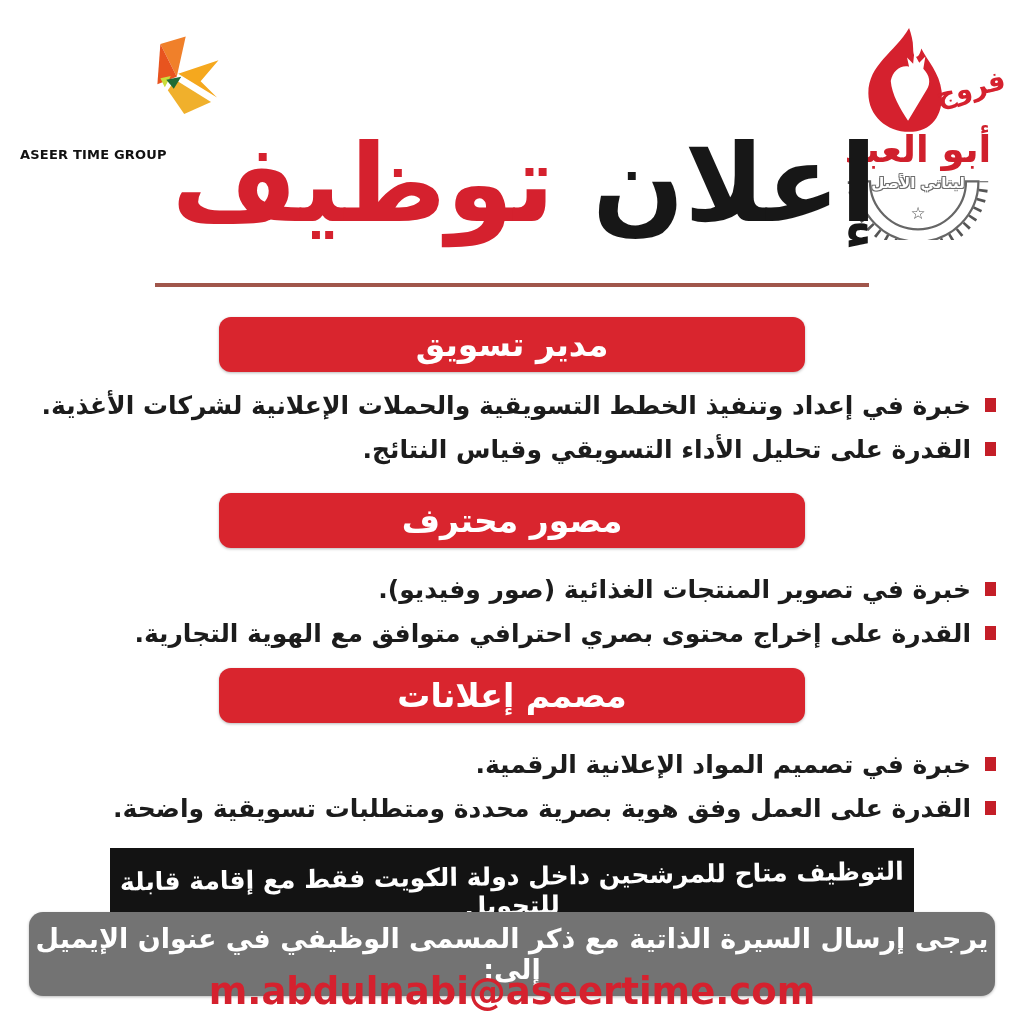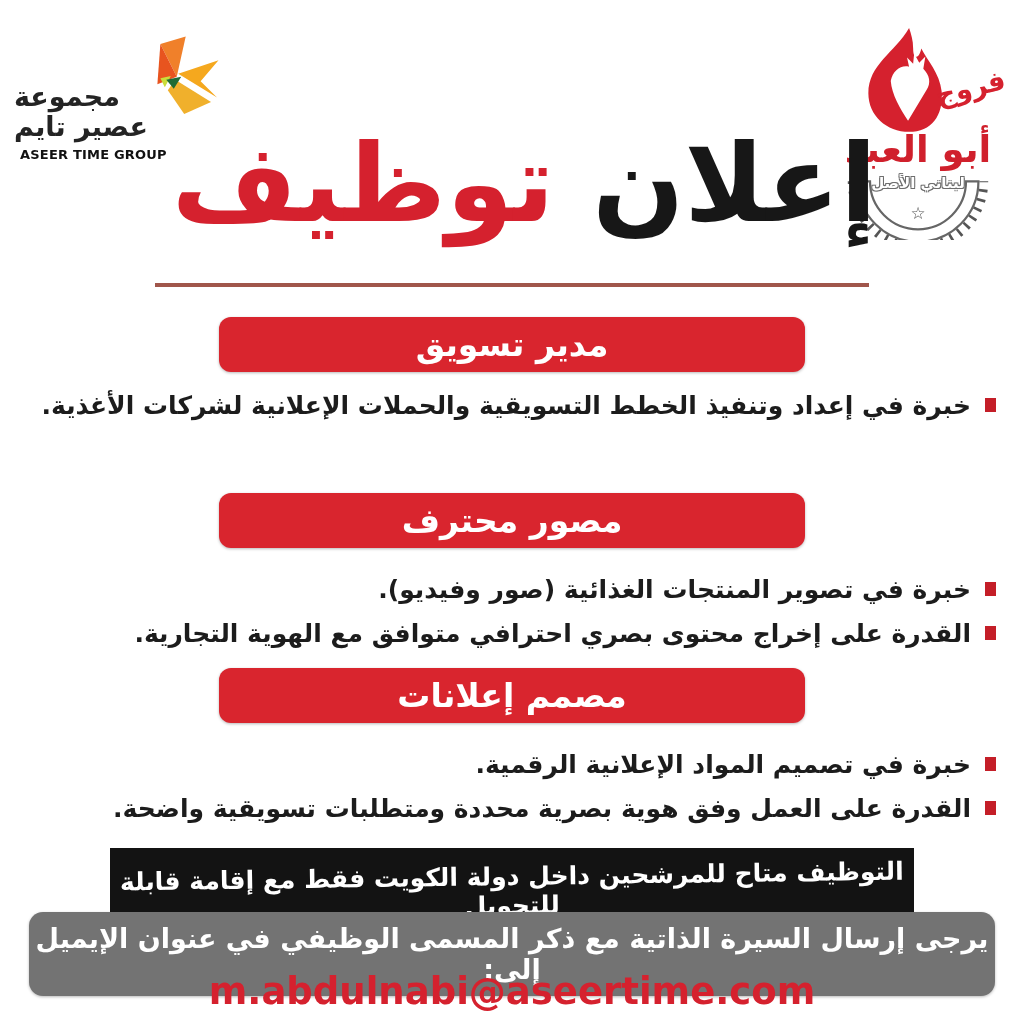--- a/index.html
+++ b/index.html
@@ -69,24 +69,20 @@
 <div class="page">
 
   <svg class="butterfly" viewBox="0 0 110 110" aria-hidden="true">
     <polygon points="30,12 64,2 52,56" fill="#f0802a"></polygon>
     <polygon points="30,12 52,56 26,66" fill="#e8541f"></polygon>
     <polygon points="54,52 108,34 84,62 106,84" fill="#f5a81e"></polygon>
     <polygon points="50,60 98,90 62,106 40,74" fill="#f0b02c"></polygon>
     <polygon points="30,58 44,55 36,70" fill="#cadd3a"></polygon>
     <polygon points="38,60 58,56 48,72" fill="#1e6b34"></polygon>
   </svg>
-  <div class="aseer-ar">
-    <div>مجموعة</div>
-    <div>عصير تايم</div>
-  </div>
   <div class="aseer-en">ASEER TIME GROUP</div>
 
   <div class="abed-logo">
     <svg class="flame-svg" viewBox="0 0 100 112" aria-hidden="true">
       <path d="M54,2 C40,26 14,38 14,66 C14,88 32,104 54,104 C76,104 88,88 86,64 C84,46 72,34 66,22 C64,32 58,34 58,22 C58,14 56,8 54,2 Z" fill="#d5212e"></path>
       <path d="M36,54 C38,44 46,38 54,40 L52,31 L58,37 L59,27 L64,36 L70,30 L68,42 C74,48 76,56 71,63 L53,93 C45,81 37,67 36,54 Z" fill="#ffffff"></path>
     </svg>
     <span class="farrouj">فروج</span>
     <div class="abed-name">أبو العبد</div>
     <svg class="grill" viewBox="0 0 160 72" aria-hidden="true">
@@ -103,20 +99,24 @@
   </h1>
   <div class="title-underline"></div>
 
   <div class="job-banner b1">
     <span>مدير تسويق</span>
   </div>
   <ul class="bullets l1">
     <li>
       <span class="sq"></span>
       <span>خبرة في إعداد وتنفيذ الخطط التسويقية والحملات الإعلانية لشركات الأغذية.</span>
+    </li>
+    <li>
+      <span class="sq"></span>
+      <span>القدرة على تحليل الأداء التسويقي وقياس النتائج.</span>
     </li>
   </ul>
 
   <div class="job-banner b2">
     <span>مصور محترف</span>
   </div>
   <ul class="bullets l2">
     <li>
       <span class="sq"></span>
       <span>خبرة في تصوير المنتجات الغذائية (صور وفيديو).</span>

